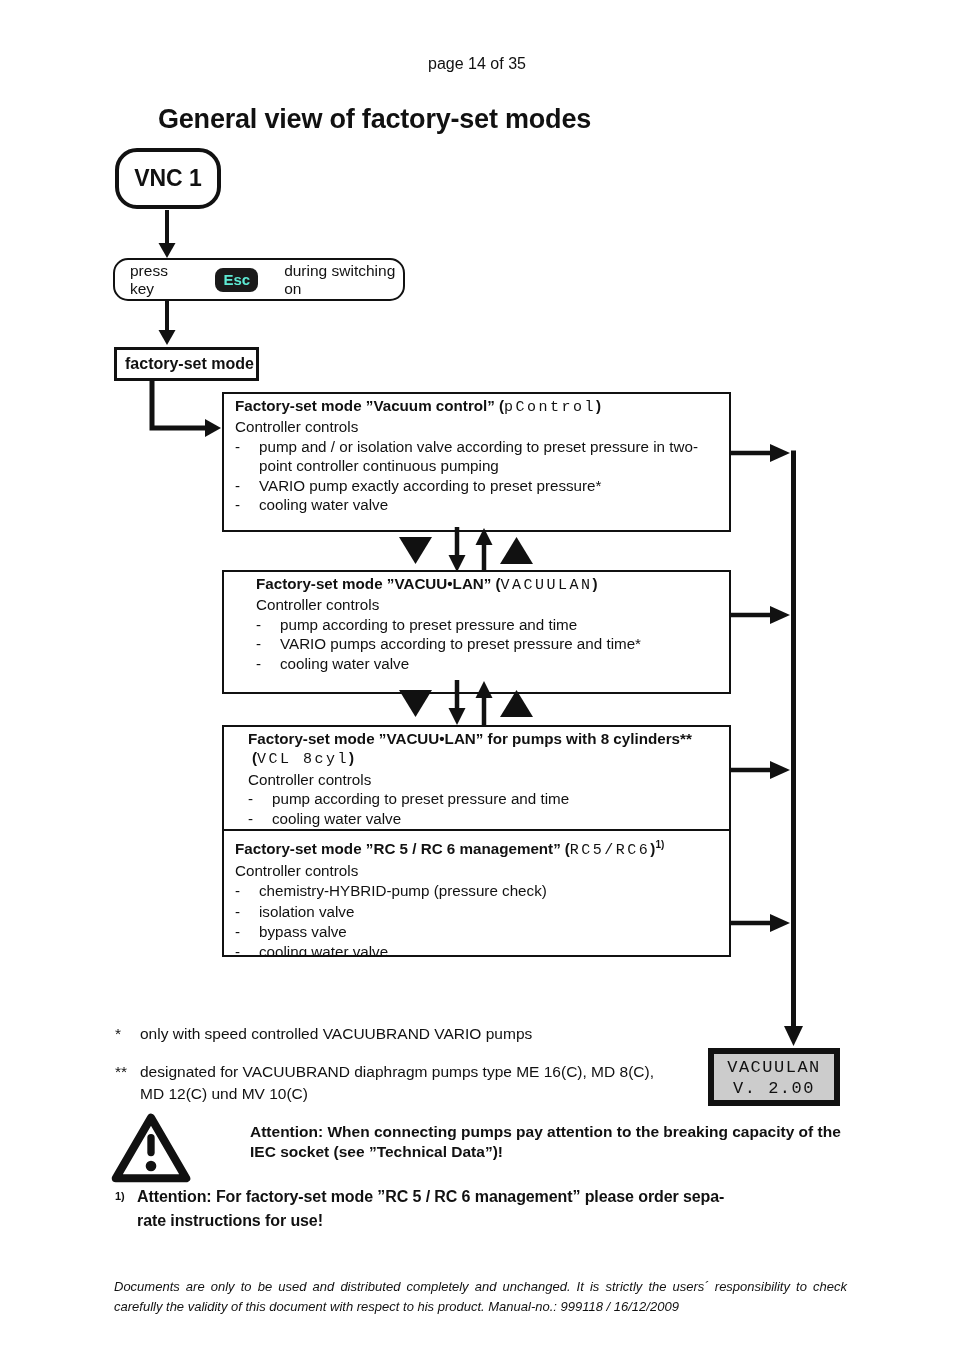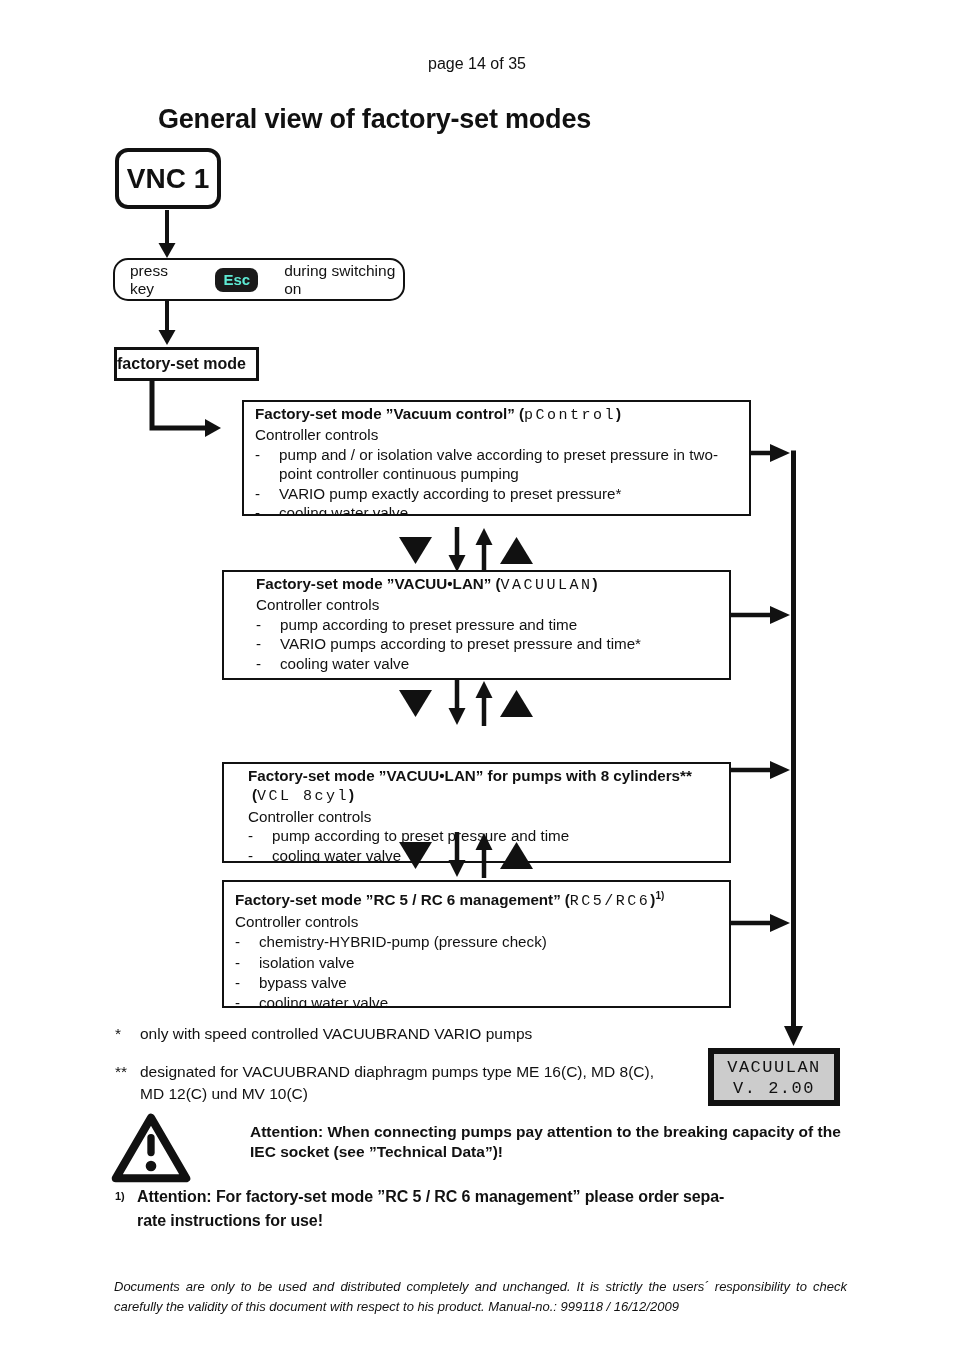--- a/index.html
+++ b/index.html
@@ -5,36 +5,36 @@
   html,body{margin:0;padding:0;background:#888;}
   .canvas{
     position:relative;width:954px;height:1350px;background:#ffffff;
     font-family:"Liberation Sans",sans-serif;color:#111;margin:0 auto;overflow:hidden;
   }
   .abs{position:absolute;}
   
   .page-header{top:55px;left:0;width:954px;text-align:center;font-size:16px;}
   .doc-title{top:104px;left:114px;font-size:27px;font-weight:bold;letter-spacing:-0.2px;margin-left:44px;}
   
-  .vnc-box{top:148px;left:115px;width:106px;height:61px;border:4px solid #111;border-radius:13px;
-    display:flex;align-items:center;justify-content:center;font-size:28px;font-weight:bold;box-sizing:border-box;}
+  .vnc-box{top:148px;left:115px;width:106px;height:61px;border:4px solid #111;border-radius:22px;
+    display:flex;align-items:center;justify-content:center;font-size:23px;font-weight:bold;box-sizing:border-box;}
   
   .presskey-box{top:258px;left:113px;width:292px;height:43px;border:2.5px solid #111;border-radius:15px;
     display:flex;align-items:center;gap:26px;padding:0 0 0 15px;font-size:15.5px;box-sizing:border-box;background:#fff;}
   .esc-key{background:#1a1a1a;color:#5eead4;font-weight:bold;font-size:15px;border-radius:8px;padding:3px 8px 4px;}
   
   .factory-box{top:347px;left:114px;width:145px;height:34px;border:3px solid #111;box-sizing:border-box;
-    display:flex;align-items:center;font-size:16px;font-weight:bold;background:#fff;}
+    display:flex;align-items:center;padding-left:8px;font-size:16px;font-weight:bold;background:#fff;}
   
   .mode-box{left:222px;width:509px;border:2.5px solid #111;box-sizing:border-box;background:#fff;
     padding:2px 10px 0 11px;font-size:15.2px;line-height:19.4px;overflow:hidden;}
-  .mode-1{top:400px;height:116px;margin-left:20px;}
-  .mode-2{top:570px;height:110px;padding-left:32px;}
-  .mode-3{top:762px;height:101px;padding-left:24px;}
-  .mode-4{top:880px;height:128px;line-height:20.2px;padding-top:4px;}
+  .mode-1{top:392px;height:140px;}
+  .mode-2{top:570px;height:124px;padding-left:32px;}
+  .mode-3{top:725px;height:126px;padding-left:24px;}
+  .mode-4{top:829px;height:128px;line-height:20.2px;padding-top:4px;}
   .m-name{font-weight:bold;}
   .m-paren{margin-left:4px;}
   .m-paren .pb{font-weight:bold;}
   .code{font-family:"Liberation Mono",monospace;font-size:15px;letter-spacing:2.5px;}
   .m-sup{font-weight:bold;font-size:10px;vertical-align:super;}
   sup:empty,.m-sup:empty{display:none;}
   .bullet{display:flex;}
   .b-dash{width:24px;flex:none;}
   .b-text{flex:1;}
   

